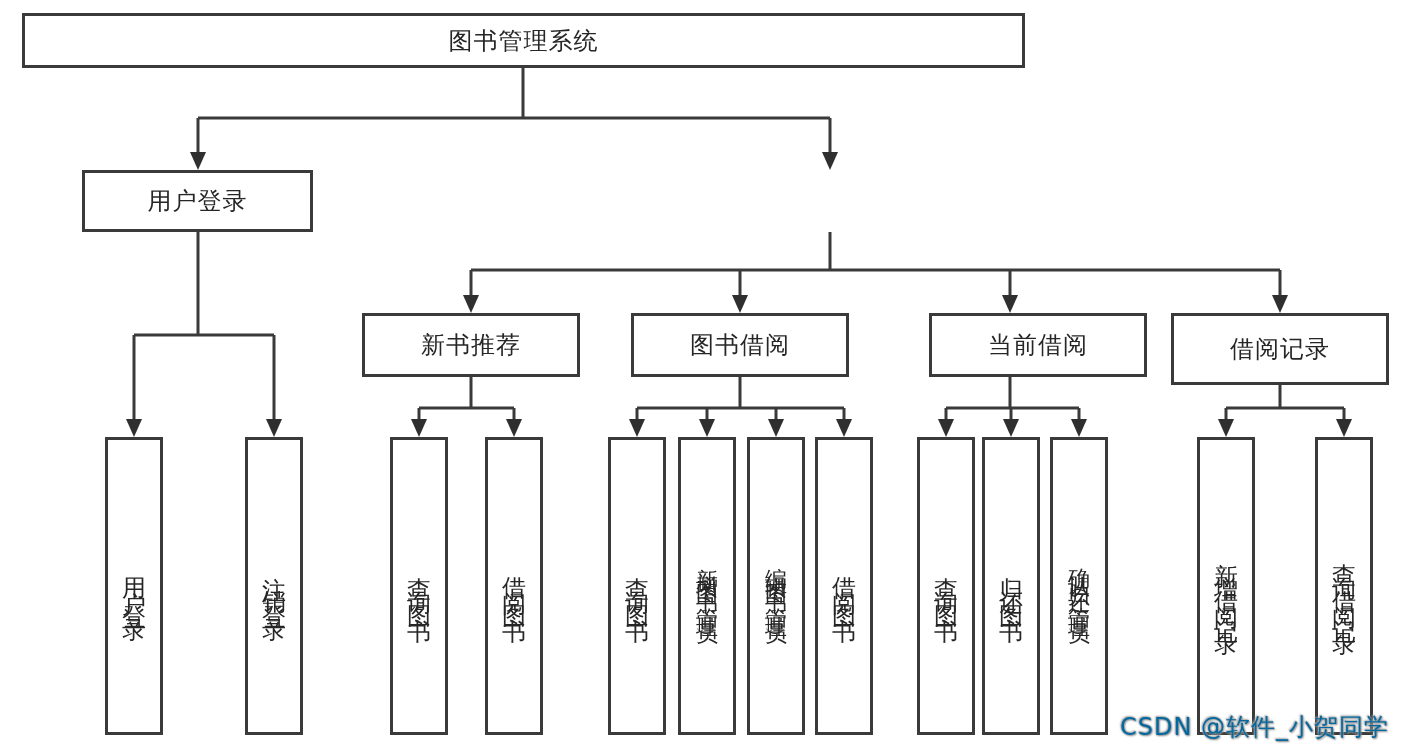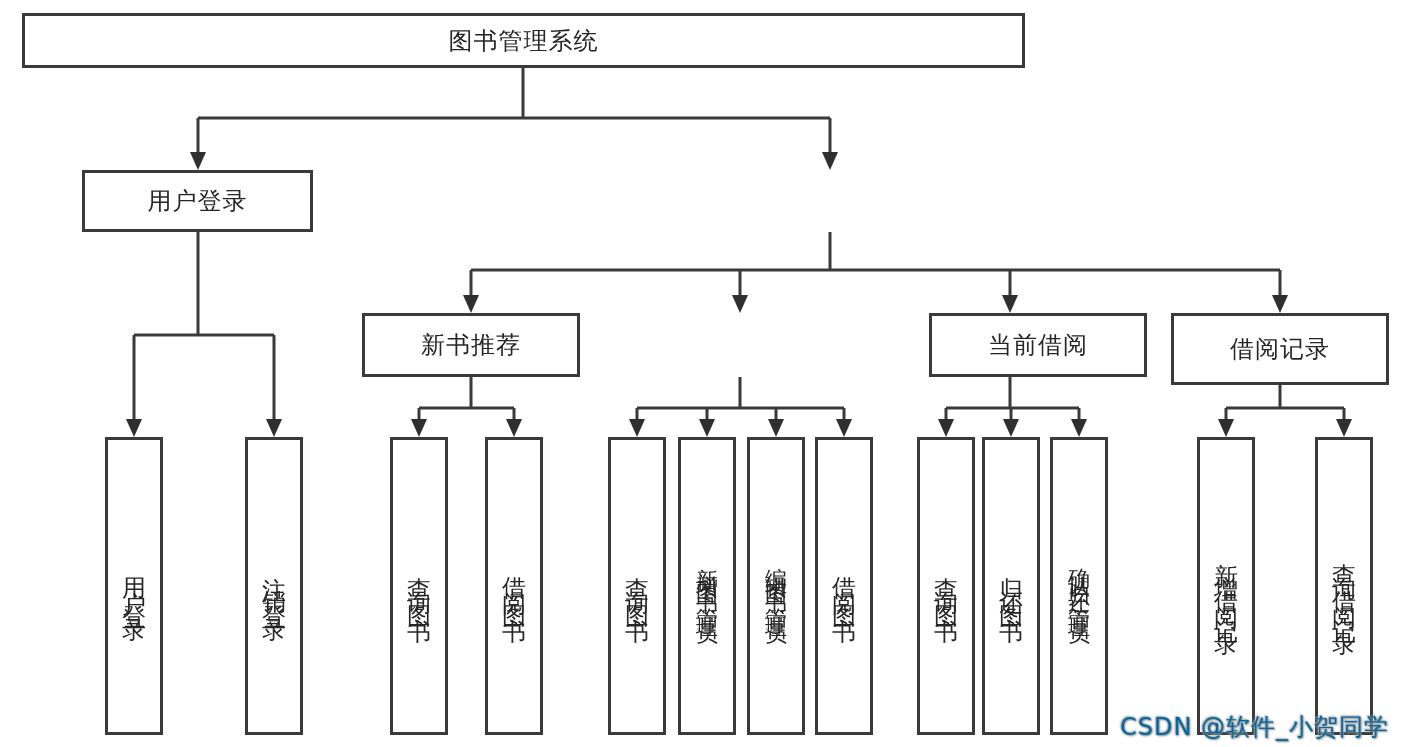--- a/index.html
+++ b/index.html
@@ -125,20 +125,23 @@
     <span class="label">图书管理系统</span>
   </div>
 
   <div class="node h" style="left:82px; top:170px; width:231px; height:62px;">
     <span class="label">用户登录</span>
   </div>
 
   <div class="node h" style="left:362px; top:313px; width:218px; height:64px;">
     <span class="label">新书推荐</span>
   </div>
+  <div class="node h" style="left:631px; top:313px; width:218px; height:64px;">
+    <span class="label">图书借阅</span>
+  </div>
   <div class="node h" style="left:901px; top:313px; width:218px; height:64px;margin-left:28px;">
     <span class="label">当前借阅</span>
   </div>
   <div class="node h" style="left:1171px; top:313px; width:218px; height:72px;">
     <span class="label">借阅记录</span>
   </div>
 
   <div class="leaf" style="left:105px;">
     <span class="vlabel">用户登录</span>
   </div>

